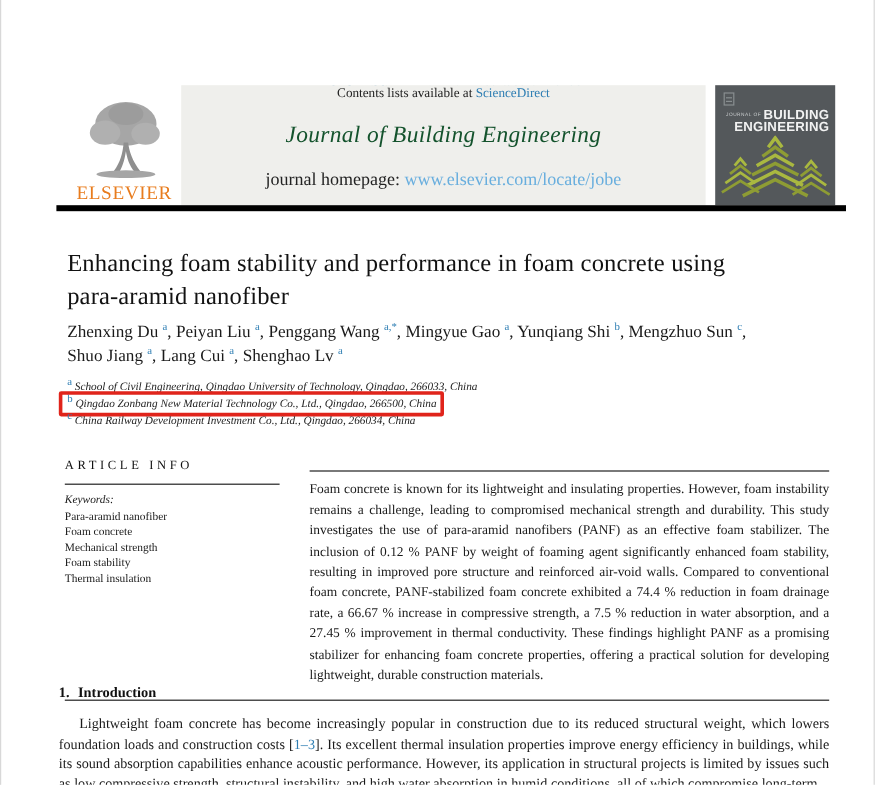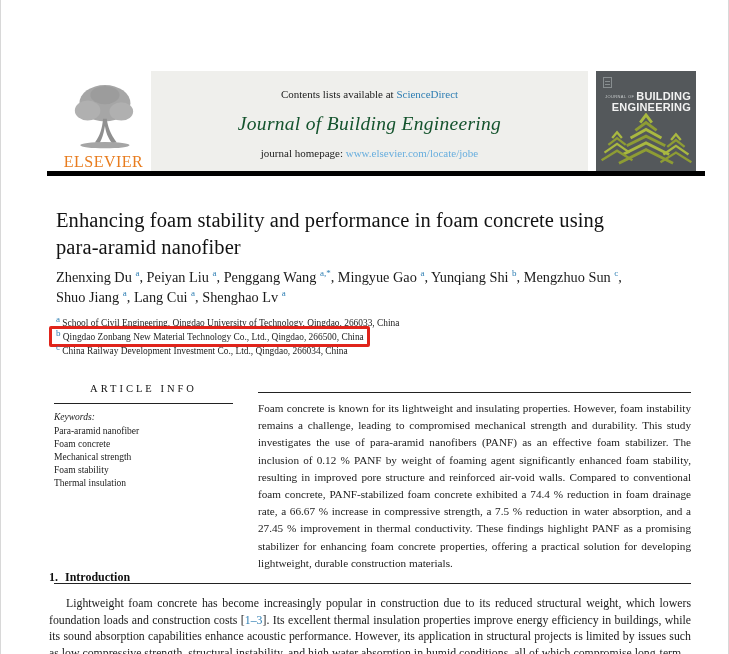--- a/index.html
+++ b/index.html
@@ -19,26 +19,26 @@
   .header-row { position:absolute; top:71px; left:55px; width:640px; height:100px; display:flex; }
   .logo-box { width:95px; height:100px; display:flex; flex-direction:column; align-items:center; justify-content:flex-end; background:#fff; }
   .logo-box svg { display:block; }
   .elsevier-word {
     font-size:16px; color:var(--elsevier-orange,#e87c1e); letter-spacing:0.5px;
     line-height:1; padding-bottom:1px; font-family:"Liberation Serif", serif;
   }
   .center-box {
     flex:1; height:100px; background:var(--header-gray,#efefec); margin-right:8px;
     display:flex; flex-direction:column; justify-content:space-between;
-    text-align:center; padding:17px 4px 12px 4px;
+    text-align:center; padding:1px 4px 12px 4px;
   }
   .contents-line { font-size:11px; color:#222; }
   .sd-link { color:var(--link-blue,#2e7eb3); }
   .journal-title { font-size:19.5px; color:#14532d; letter-spacing:0.3px;font-style:italic; }
-  .homepage-line { font-size:11px; color:#222; }
+  .homepage-line { font-size:15px; color:#222; }
   .url-link { color:var(--url-blue,#68aede); }
 
   .cover-box {
     width:100px; height:100px; background:var(--cover-bg,#54585b);
     position:relative; overflow:hidden; flex:0 0 auto;
   }
   .cover-minilogo {
     position:absolute; top:6px; left:7px; width:9px; height:11px;
     border:1px solid #9aa0a2; opacity:0.75;
   }
@@ -59,32 +59,32 @@
     font-size:20.5px; font-weight:normal; color:#121212; line-height:1.33; letter-spacing:0.1px;
   }
   .authors {
     position:absolute; top:268px; left:55px; width:585px;
     font-size:14.3px; color:#1a1a1a; line-height:1.38;
   }
   .authors sup, .affiliations sup { color:var(--link-blue,#2e7eb3); font-size:9px; line-height:0; }
 
   .affiliations { position:absolute; top:316px; left:55px; font-size:9.4px; line-height:14px; color:#222; }
   .aff-line { display:table; position:relative; white-space:nowrap; }
-  .aff-text { }
+  .aff-text { font-style:italic; }
   .red-box {
     position:absolute; top:-4px; bottom:-3px; left:-7px; right:-6px;
     border:3px solid var(--highlight-red,#e0241b); border-radius:2px; pointer-events:none;
   }
 
   .info-abstract {
     position:absolute; top:383px; left:53px; width:637px;
     display:grid; grid-template-columns:179px 1fr; column-gap:25px;
     border-bottom:1.2px solid #222; padding-bottom:11px;
   }
-  .sec-head { font-size:10.5px; letter-spacing:3px; color:#111;text-align:center; }
+  .sec-head { font-size:10.5px; letter-spacing:3px; color:#111; }
   .rule { border-top:1.2px solid #222; margin-top:9px; }
   .kw-label { font-style:italic; font-size:9.5px; margin-top:7px; line-height:13.5px; }
   .kw-item { font-size:9.5px; line-height:13.2px; }
   .abstract-text {
     margin-top:7px; font-size:11.2px; line-height:17.2px; text-align:justify; color:#1a1a1a;
   }
 
   .section-heading { position:absolute; top:570px; left:48px; font-size:12px; font-weight:bold; color:#111; }
   .section-heading .secnum { margin-right:7px; }
   .intro-text {

